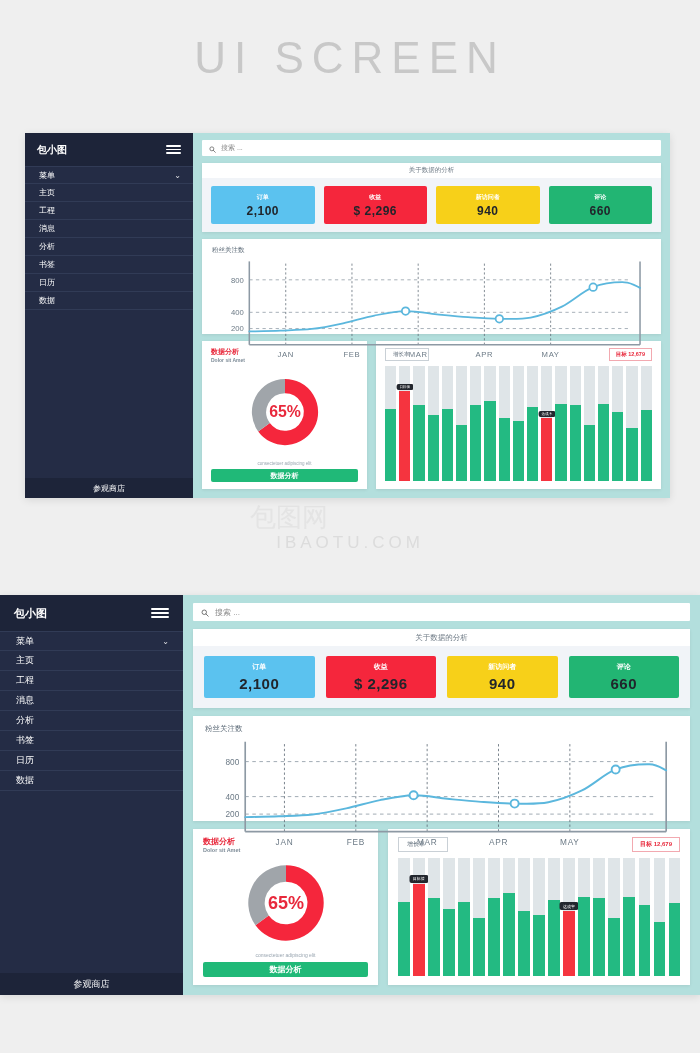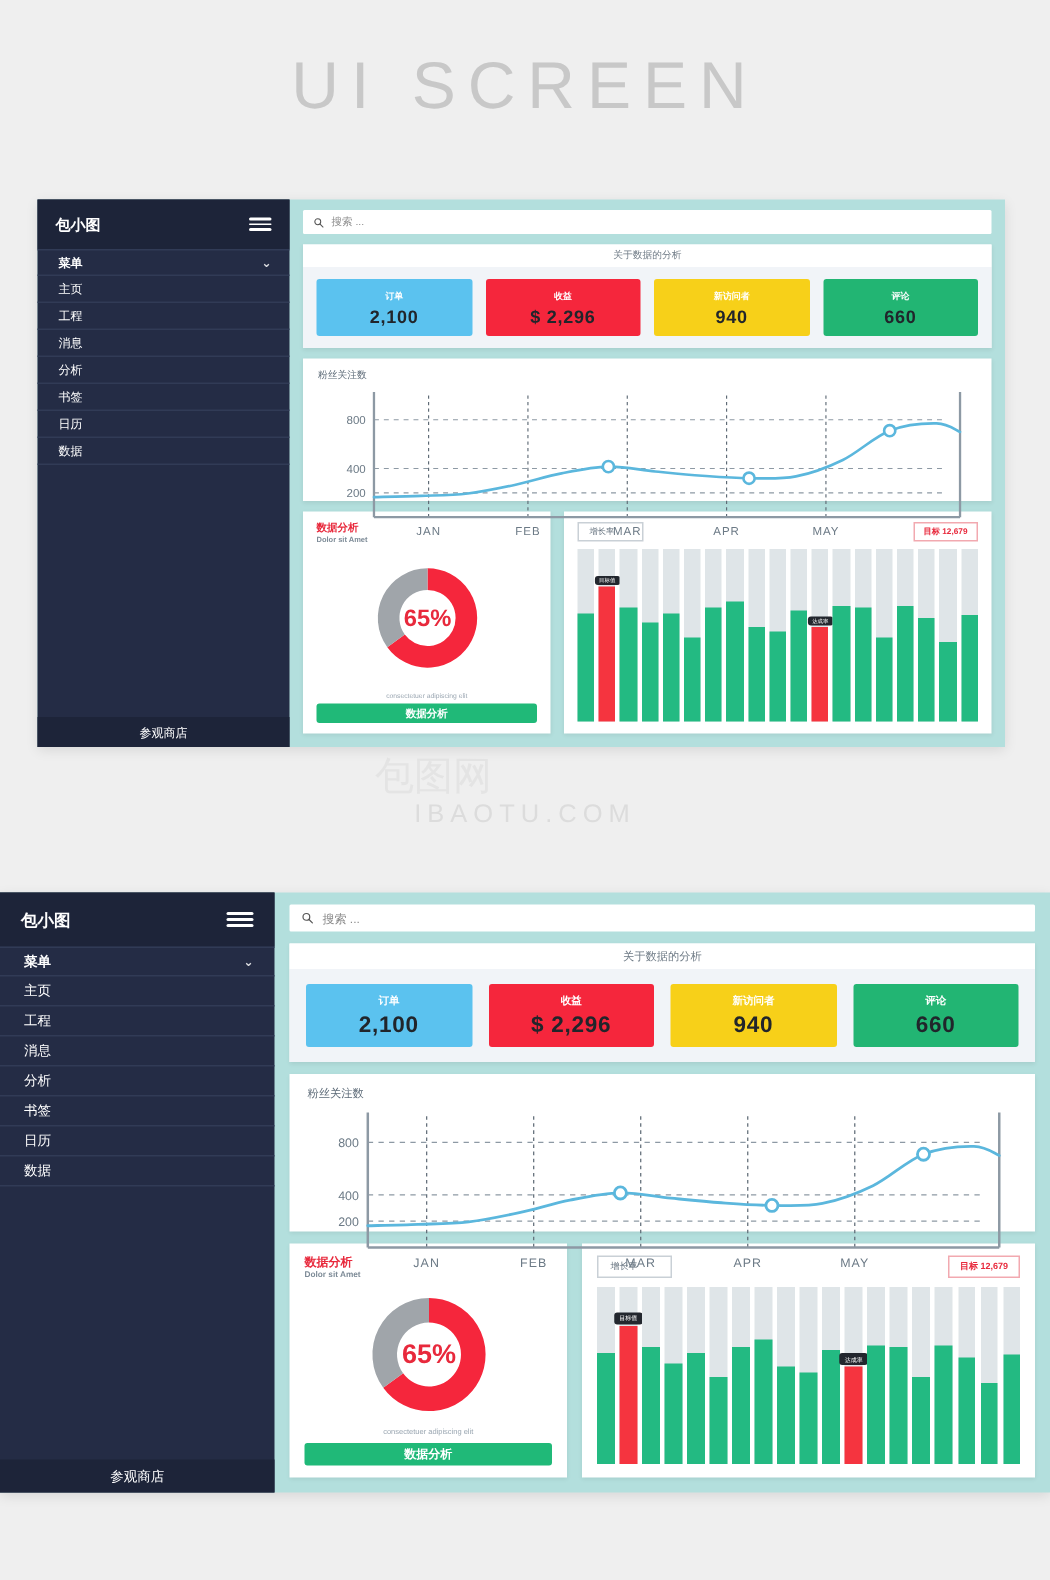--- a/index.html
+++ b/index.html
@@ -38,20 +38,21 @@
     box-shadow: 0 2px 8px rgba(0,0,0,0.10);
   }
   .dash.small { left: 25px; top: 133px; width: 645px; height: 365px; }
   .dash.large { left: 0px;  top: 595px; width: 700px; height: 400px; }
 
   
   .sidebar {
     background: #242c45;
     display: flex; flex-direction: column;
     flex: none;
+    border-radius: 20px;
   }
   .small .sidebar { width: 168px; }
   .large .sidebar { width: 183px; }
 
   .sb-header {
     background: #1d2439;
     display: flex; align-items: center; justify-content: space-between;
     color: #ffffff; font-weight: bold;
   }
   .small .sb-header { height: 33px; padding: 0 12px; font-size: 10px; }
@@ -64,21 +65,21 @@
 
   .sb-menu { flex: 1; display: flex; flex-direction: column; }
   .sb-item {
     display: flex; align-items: center; justify-content: space-between;
     color: #ffffff;
     border-bottom: 1px solid #313b56;
     cursor: pointer;
   }
   .small .sb-item { height: 18px; padding: 0 12px 0 14px; font-size: 8px; }
   .large .sb-item { height: 20px; padding: 0 14px 0 16px; font-size: 9px; }
-  .sb-item.first { font-weight: bold; border-top: 1px solid #313b56; }
+  .sb-item.first { font-weight: normal; border-top: 1px solid #313b56; }
   .chev { font-size: 8px; opacity: 0.85; }
 
   .sb-spacer { flex: 1; }
   .sb-footer {
     background: #1d2439; color: #ffffff; text-align: center;
     display: flex; align-items: center; justify-content: center;
     cursor: pointer;
   }
   .small .sb-footer { height: 20px; font-size: 8px; }
   .large .sb-footer { height: 22px; font-size: 9px; }

